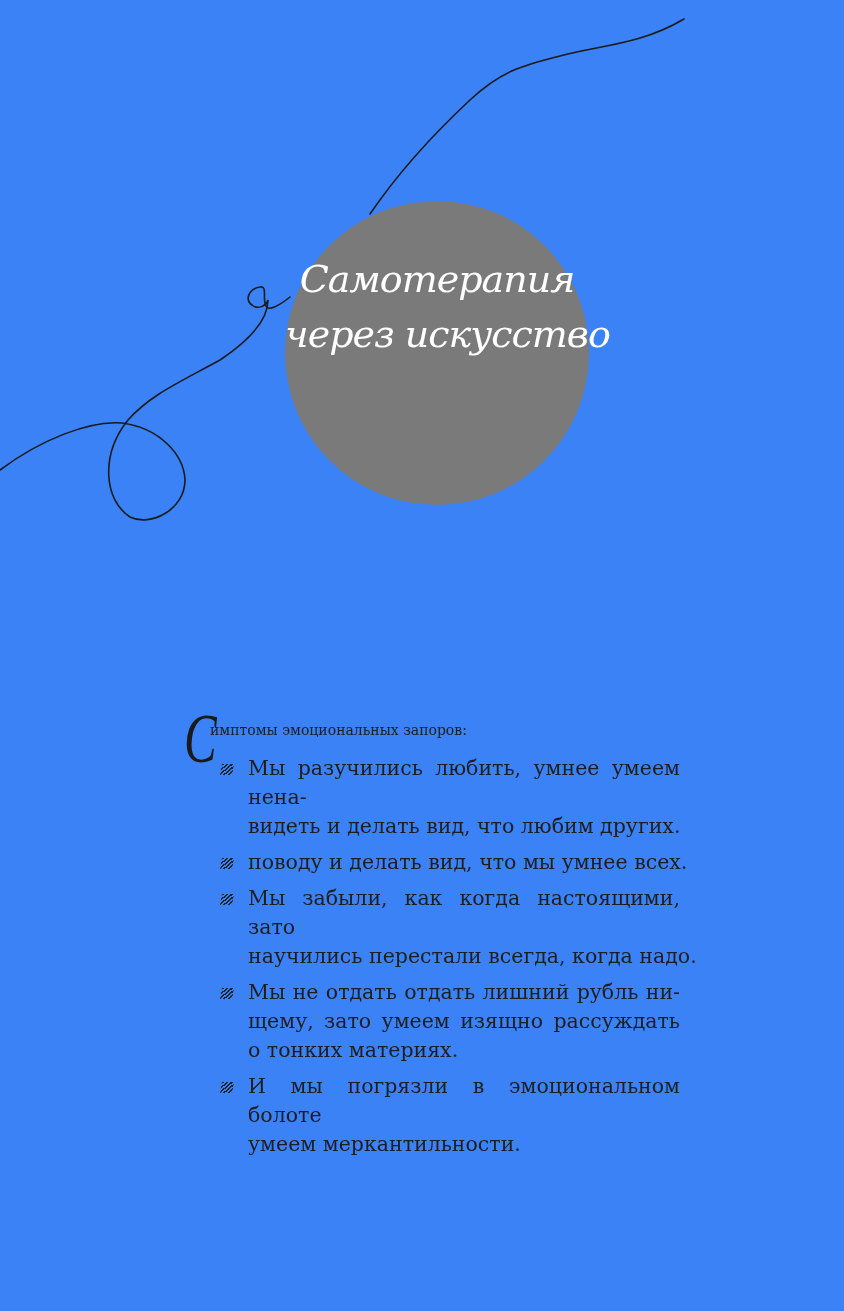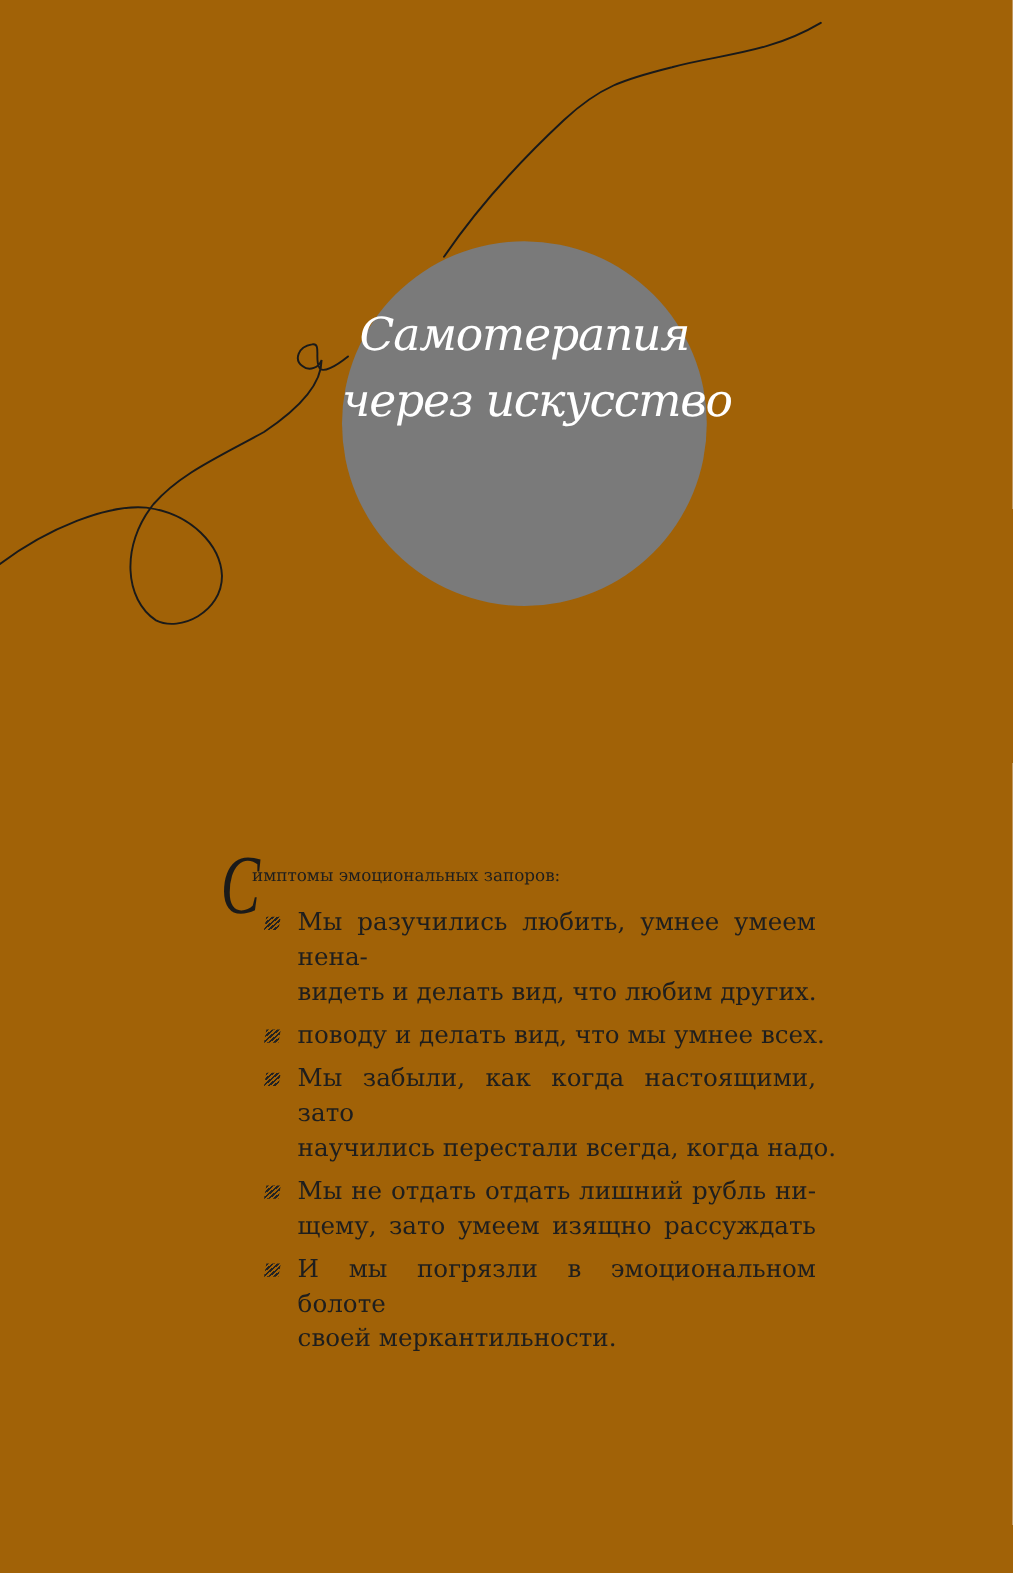--- a/index.html
+++ b/index.html
@@ -1,17 +1,17 @@
 <!DOCTYPE html>
 <html><head>
 <meta charset="utf-8">
 <style>
   html, body { margin: 0; padding: 0; background: #ffffff; }
   body { width: 844px; height: 1311px; position: relative; overflow: hidden; }
-  .page { position: absolute; left: 0; top: 0; width: 844px; height: 1311px; background: #a16207; }
+  .page { position: absolute; left: 0; top: 0; width: 844px; height: 1311px; background: #3b82f6; }
   svg.deco { position: absolute; left: 0; top: 0; width: 844px; height: 1311px; }
   .circle {
     position: absolute; left: 285px; top: 201px; width: 304px; height: 304px;
     border-radius: 50%; background: #7a7a7a;
   }
   .circle-title {
     position: absolute; left: 285px; top: 252px; width: 304px;
     text-align: center; color: #ffffff;
     font-family: "DejaVu Serif", serif; font-style: italic;
     font-size: 38px; line-height: 55px; letter-spacing: -1px;
@@ -81,21 +81,22 @@
       </li>
       <li>
         <span class="bullet"></span>
         <span class="line justify">Мы забыли, как когда настоящими, зато</span>
         <span class="line">научились перестали всегда, когда надо.</span>
       </li>
       <li>
         <span class="bullet"></span>
         <span class="line justify">Мы не отдать отдать лишний рубль ни-</span>
         <span class="line justify">щему, зато умеем изящно рассуждать</span>
+        <span class="line">о тонких материях.</span>
       </li>
       <li>
         <span class="bullet"></span>
         <span class="line justify">И мы погрязли в эмоциональном болоте</span>
-        <span class="line">своей меркантильности.</span>
+        <span class="line">умеем меркантильности.</span>
       </li>
     </ul>
   </div>
 </div>
 
 </body></html>

